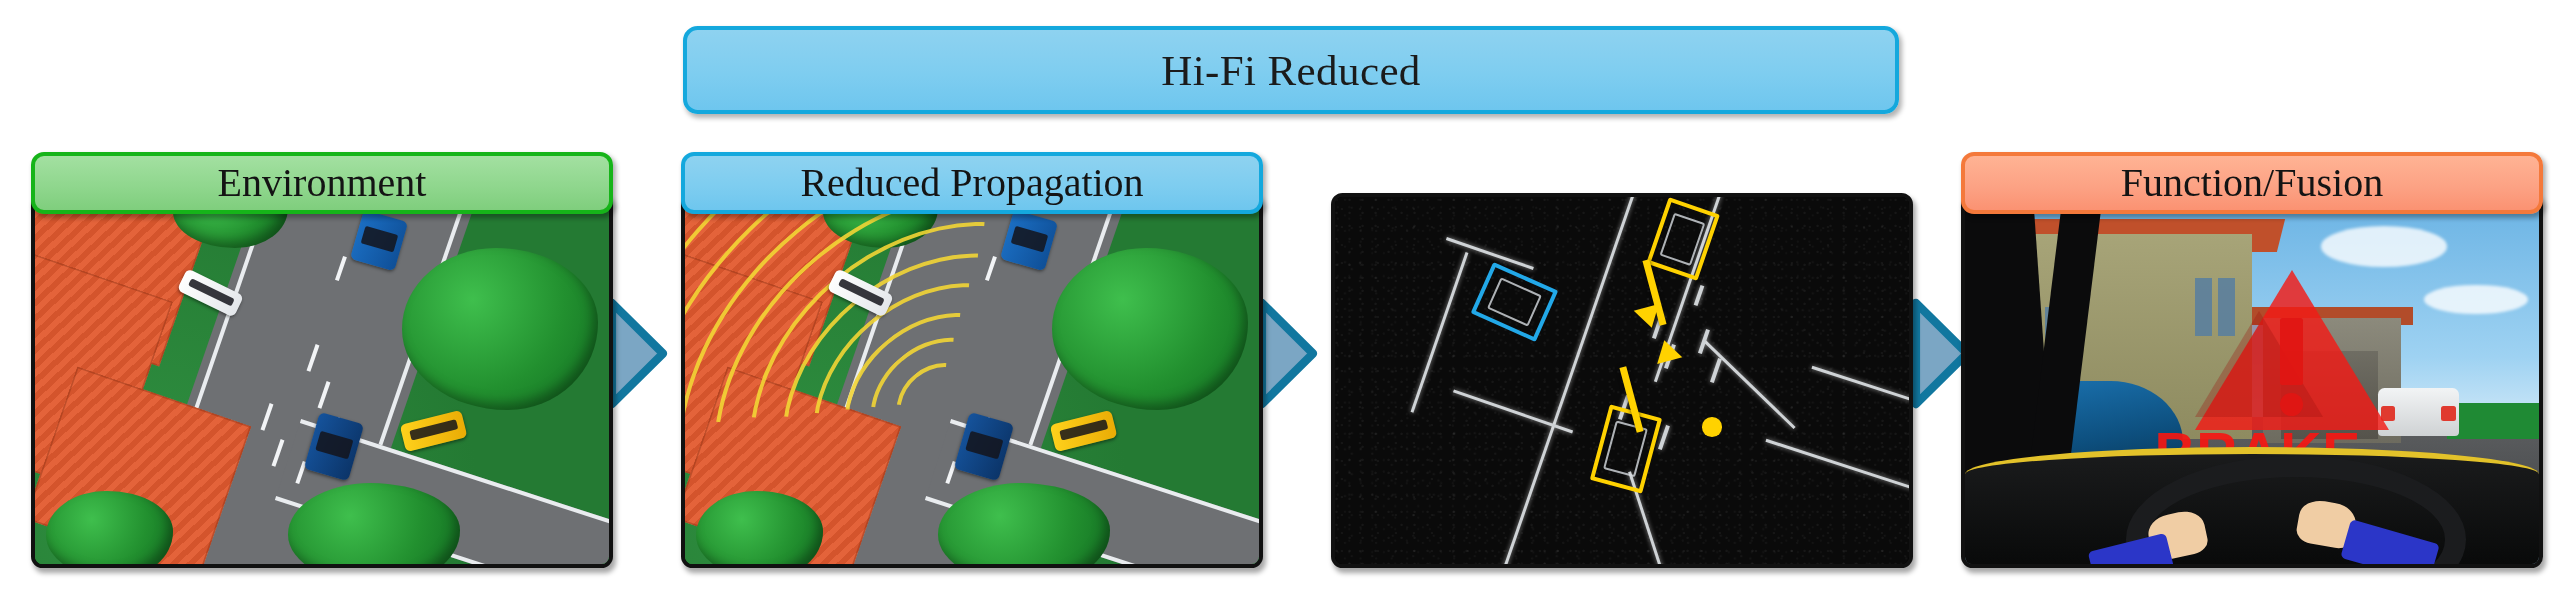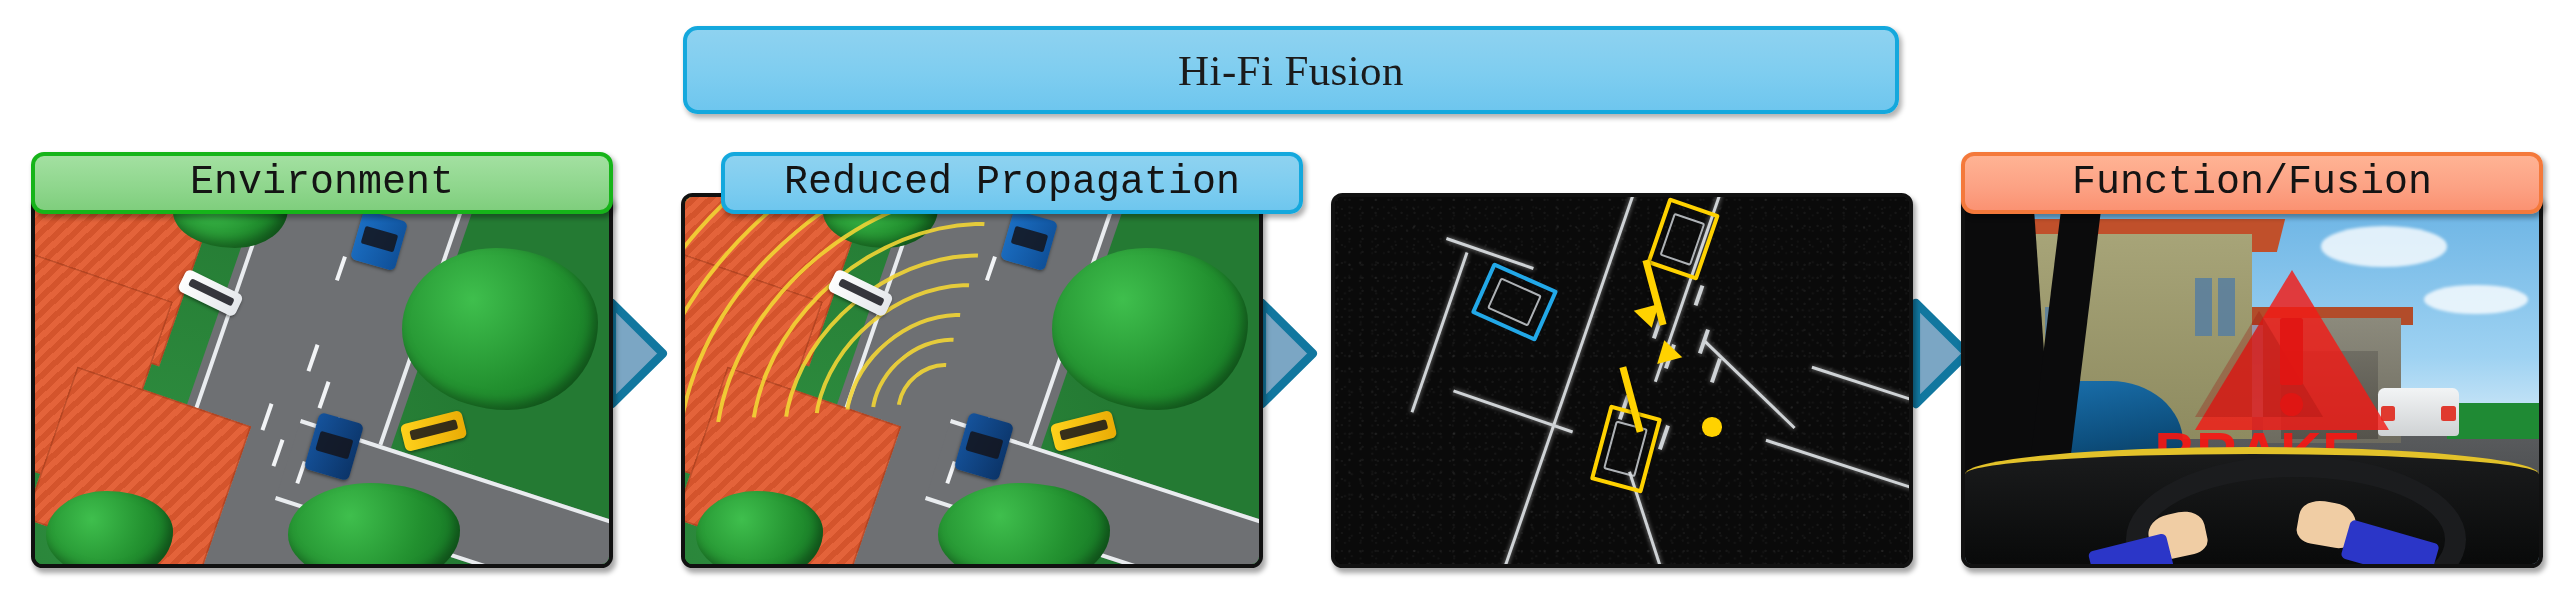--- a/index.html
+++ b/index.html
@@ -22,21 +22,21 @@
 
   
   .stage{position:absolute;top:152px;width:582px;height:416px;}
   .stage-head{
     position:relative;height:62px;border-radius:13px;
     box-sizing:border-box;
     display:flex;align-items:center;justify-content:center;
     box-shadow:2.5px 3.3px 4.9px rgba(0,0,0,.32);
     z-index:3;
   }
-  .stage-head .label{font-size:40px;color:#141414;line-height:1;white-space:nowrap;font-family:Liberation Mono, monospace;}
+  .stage-head .label{font-size:40px;color:#141414;line-height:1;white-space:nowrap;}
   .head-green{background:linear-gradient(180deg,#a3e0a1 0%,#8ed68c 60%,#7fce7d 100%);border:4.1px solid #16b419;}
   .head-blue {background:linear-gradient(180deg,#8ed2f0 0%,#7ecdf0 55%,#6ec6ee 100%);border:4.1px solid #14a8dd;}
   .head-orange{background:linear-gradient(180deg,#ffb394 0%,#fca183 60%,#fb9272 100%);border:4.1px solid #f4793b;align-items:center;}
 
   .stage-pic{
     position:absolute;left:0;top:41px;width:582px;height:375px;
     border:4.9px solid #111111;border-radius:11.5px;
     box-sizing:border-box;overflow:hidden;
     background:#000;
     box-shadow:2.5px 4.1px 5.7px rgba(0,0,0,.35);
@@ -164,21 +164,21 @@
               letter-spacing:0.8px;line-height:1;}
 
   
   .connector{position:absolute;width:61px;height:111px;}
   .connector svg{display:block;width:100%;height:100%;}
 </style>
 </head>
 <body>
 
 <div class="hifi-banner">
-  <span class="label">Hi-Fi Fusion</span>
+  <span class="label">Hi-Fi Reduced</span>
 </div>
 
 <div class="stage" style="left:31px;">
   <div class="stage-head head-green">
     <span class="label">Environment</span>
   </div>
   <div class="stage-pic">
     <div class="pic-inner">
       <div class="scene-aerial">
         <div class="grass"></div>
@@ -219,21 +219,21 @@
     </div>
   </div>
 </div>
 
 <div class="connector" style="left:607px;top:298px;">
   <svg viewBox="0 0 74 136" preserveAspectRatio="none">
     <polygon points="6,6 68,68 6,130" fill="#7ba6c4" stroke="#11779f" stroke-width="10" stroke-linejoin="round"></polygon>
   </svg>
 </div>
 
-<div class="stage" style="left:681px;padding-left:40px;">
+<div class="stage" style="left:681px;">
   <div class="stage-head head-blue">
     <span class="label">Reduced Propagation</span>
   </div>
   <div class="stage-pic">
     <div class="pic-inner">
       <div class="scene-aerial">
         <div class="grass"></div>
 
         <div class="road-main"></div>
         <div class="road-branch"></div>

